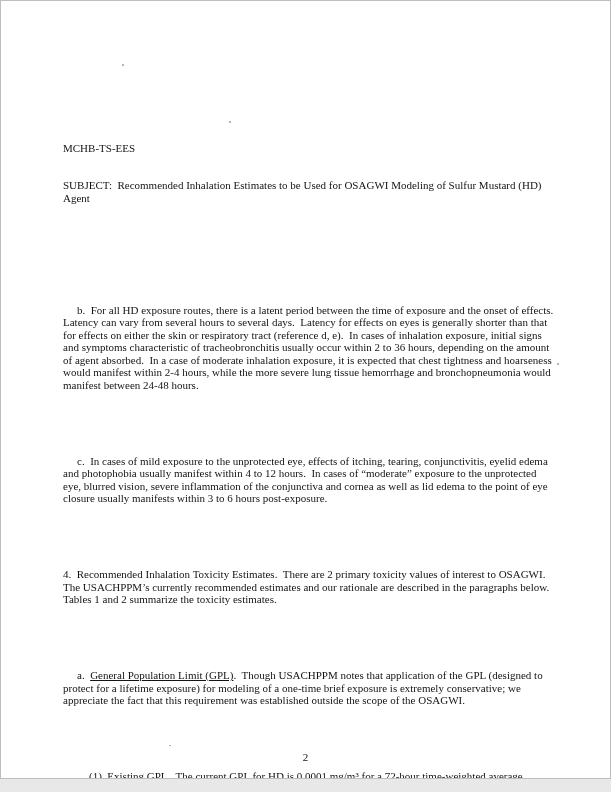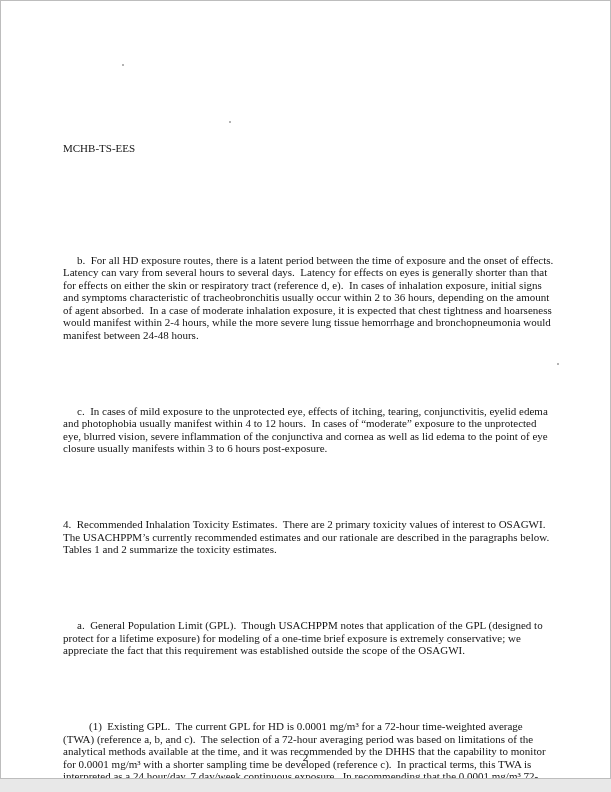--- a/index.html
+++ b/index.html
@@ -33,21 +33,21 @@
     margin: 12px 0 14px 0;
   }
   .header-block {
     margin-bottom: 25px;
   }
   .header-block div {
     white-space: pre-wrap;
   }
   .indent1 { text-indent: 14px; }
   .indent2 { text-indent: 26px; }
-  .u { }
+  .u { text-decoration: underline; }
   .pageno {
     position: absolute;
     left: 0;
     right: 0;
     top: 750px;
     text-align: center;
     font-size: 11px;
     font-family: "Liberation Serif", "DejaVu Serif", serif;
     color: #141414;
   }
@@ -59,20 +59,21 @@
 </style>
 </head>
 <body>
 
 <div class="page">
 
   <div class="textblock">
 
     <div class="header-block">
       <div>MCHB-TS-EES</div>
+      <div>SUBJECT:  Recommended Inhalation Estimates to be Used for OSAGWI Modeling of Sulfur Mustard (HD) Agent</div>
     </div>
 
     <p class="indent1">b.  For all HD exposure routes, there is a latent period between the time of exposure and the onset of effects.  Latency can vary from several hours to several days.  Latency for effects on eyes is generally shorter than that for effects on either the skin or respiratory tract (reference d, e).  In cases of inhalation exposure, initial signs and symptoms characteristic of tracheobronchitis usually occur within 2 to 36 hours, depending on the amount of agent absorbed.  In a case of moderate inhalation exposure, it is expected that chest tightness and hoarseness would manifest within 2-4 hours, while the more severe lung tissue hemorrhage and bronchopneumonia would manifest between 24-48 hours.</p>
 
     <p class="indent1">c.  In cases of mild exposure to the unprotected eye, effects of itching, tearing, conjunctivitis, eyelid edema and photophobia usually manifest within 4 to 12 hours.  In cases of “moderate” exposure to the unprotected eye, blurred vision, severe inflammation of the conjunctiva and cornea as well as lid edema to the point of eye closure usually manifests within 3 to 6 hours post-exposure.</p>
 
     <p>4.  Recommended Inhalation Toxicity Estimates.  There are 2 primary toxicity values of interest to OSAGWI.  The USACHPPM’s currently recommended estimates and our rationale are described in the paragraphs below.  Tables 1 and 2 summarize the toxicity estimates.</p>
 
     <p class="indent1"><span>a.  </span><span class="u">General Population Limit (GPL)</span><span>.  Though USACHPPM notes that application of the GPL (designed to protect for a lifetime exposure) for modeling of a one-time brief exposure is extremely conservative; we appreciate the fact that this requirement was established outside the scope of the OSAGWI.</span></p>
 

